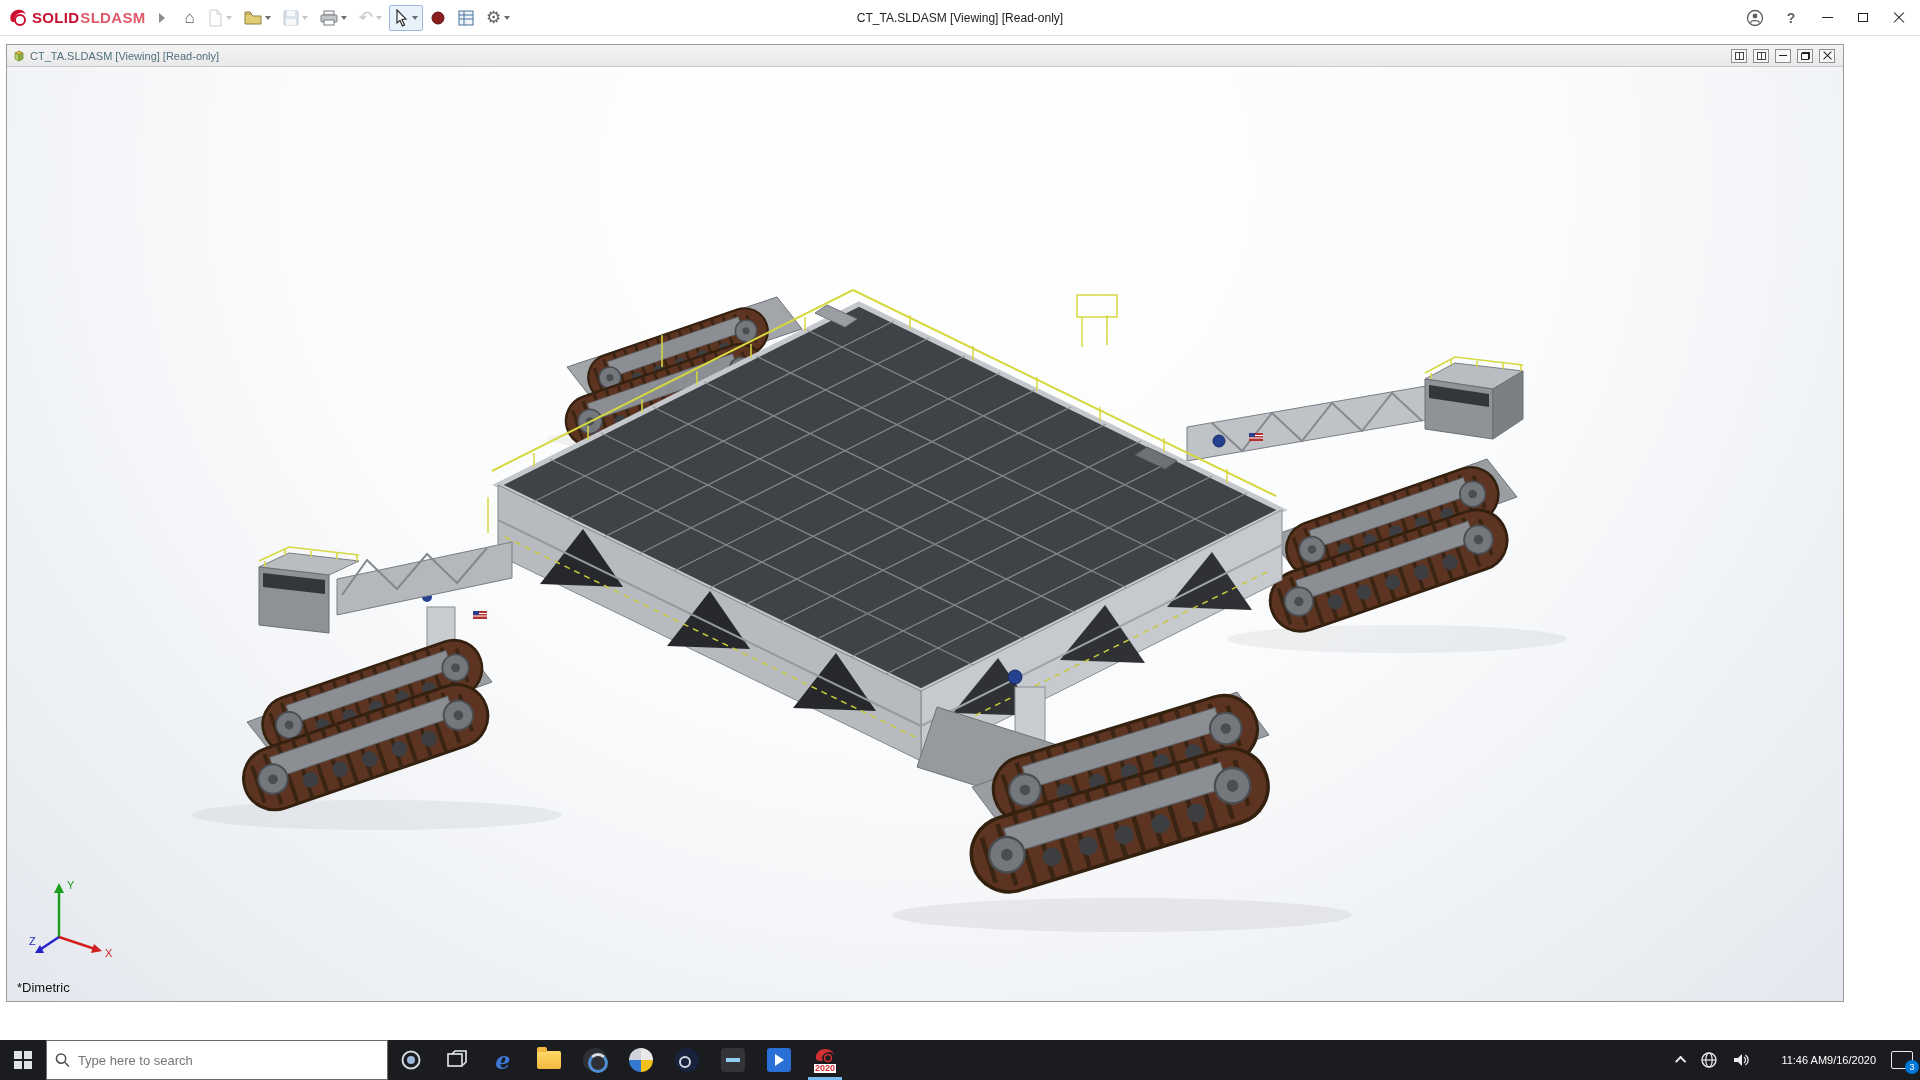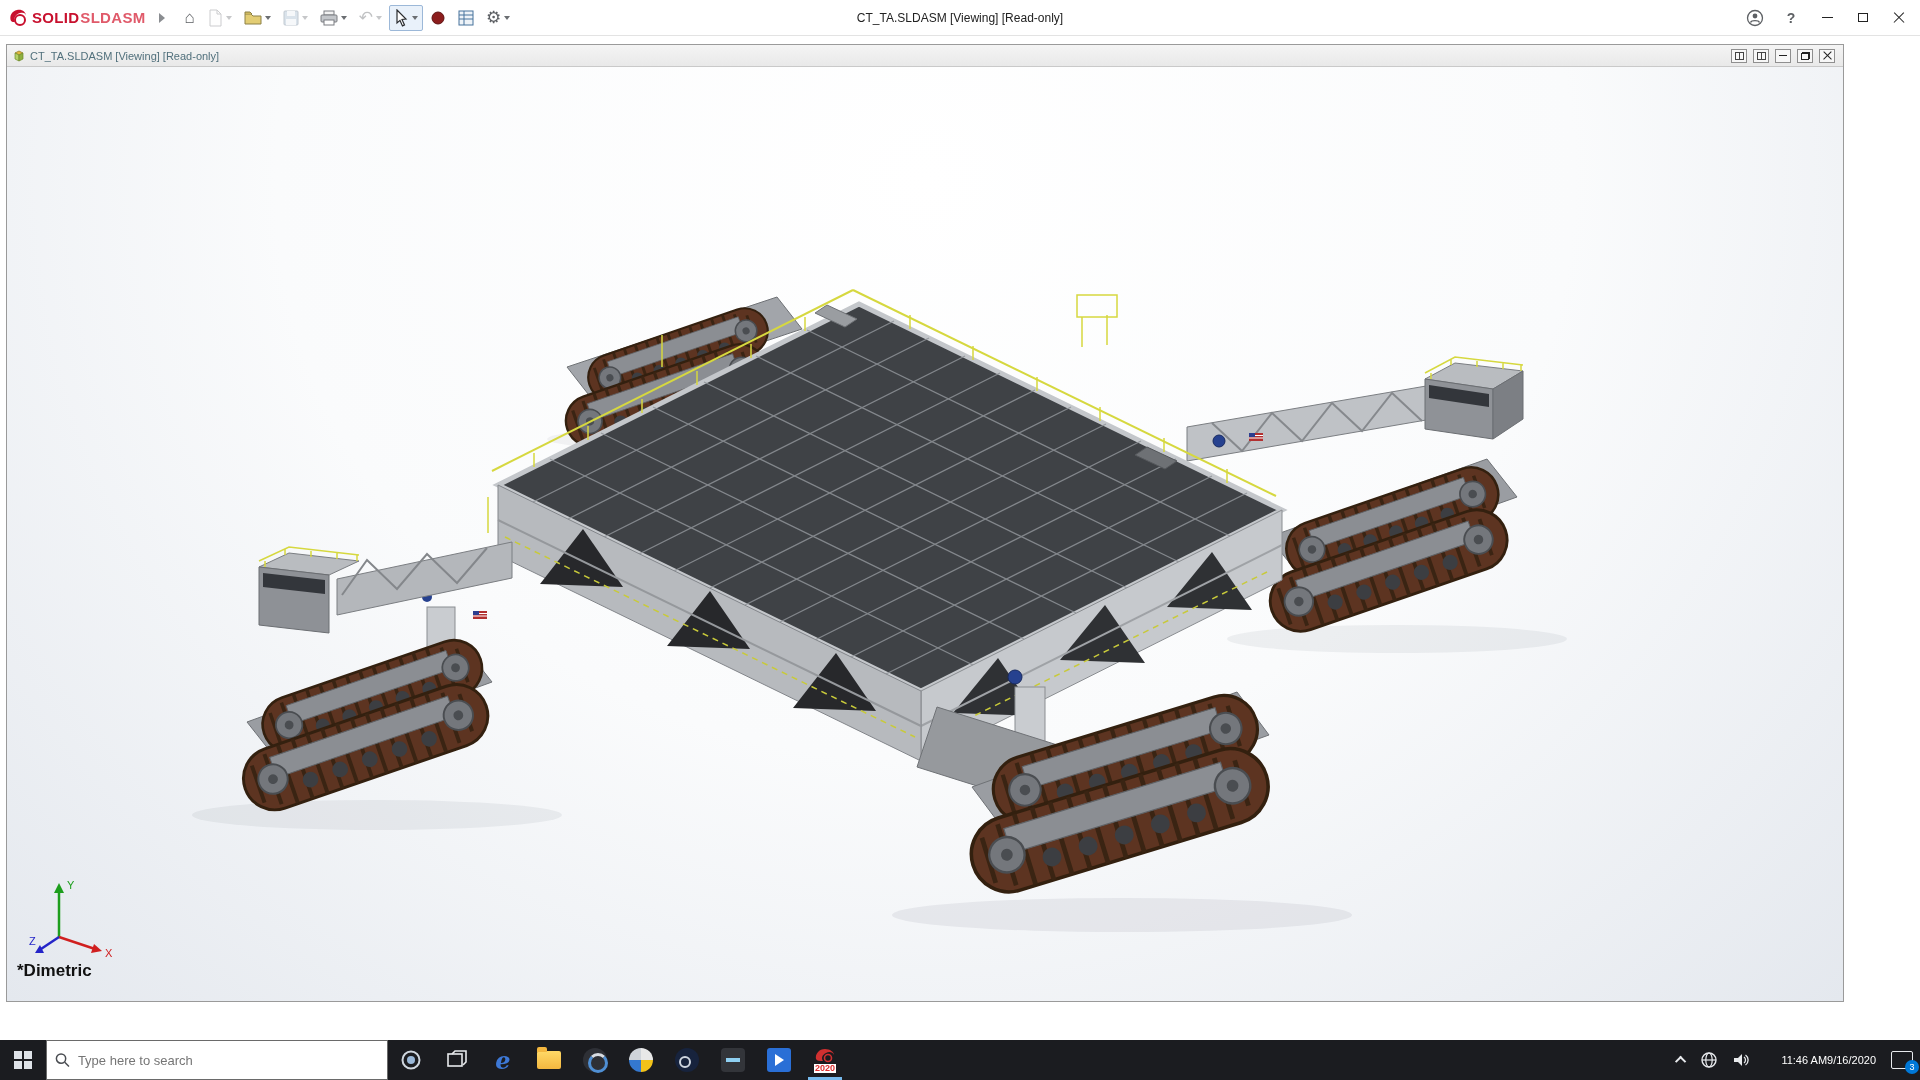--- a/index.html
+++ b/index.html
@@ -38,21 +38,21 @@
   .ic-restore { position:relative; width:9px; height:8px; display:block; }
   .ic-restore::before { content:''; position:absolute; right:0; top:0; width:6px; height:5px; border:1px solid #222; }
   .ic-restore::after { content:''; position:absolute; left:0; bottom:0; width:6px; height:5px; border:1px solid #222; background:#f7f7f7; }
   .ic-close-sm { position:relative; width:9px; height:9px; display:block; }
   .ic-close-sm::before,.ic-close-sm::after { content:''; position:absolute; left:-1px; top:4px; width:11px; height:1.2px; background:#222; }
   .ic-close-sm::before { transform:rotate(45deg); } .ic-close-sm::after { transform:rotate(-45deg); }
   .ic-pane { width:9px; height:8px; border:1px solid #444; display:block; position:relative; }
   .ic-pane::before { content:''; position:absolute; left:3px; top:0; width:1px; height:6px; background:#444; }
 
   .viewport { position:relative; width:1836px; height:934px; background:radial-gradient(ellipse at 50% 12%, #ffffff 0%, #fafbfc 50%, #e4e8ee 100%); overflow:hidden; }
-  .view-label { position:absolute; left:10px; bottom:20px; font-size:17px; font-weight:bold; color:#111; }
+  .view-label { position:absolute; left:10px; bottom:6px; font-size:13px; font-weight:normal; color:#111; }
   .triad { position:absolute; left:22px; bottom:40px; }
 
   
   .taskbar { position:absolute; left:0; bottom:0; width:1920px; height:40px; background:#1b1c20; display:flex; align-items:stretch; z-index:5; }
   .tk-btn { width:46px; display:flex; align-items:center; justify-content:center; flex:none; }
   .searchbox { width:342px; background:#ffffff; border:1px solid #6a6a6a; display:flex; align-items:center; padding:0 8px; flex:none; }
   .searchbox input { border:none; outline:none; font-size:13px; color:#333; width:100%; margin-left:8px; font-family:"Liberation Sans", sans-serif; background:transparent; }
   .appbtn { position:relative; }
   .appbtn.active::after { content:''; position:absolute; bottom:0; left:6px; right:6px; height:3px; background:#76b9ed; }
   .edge-e { font-size:24px; font-weight:bold; color:#3d78d6; font-family:"DejaVu Serif", serif; font-style:italic; }

